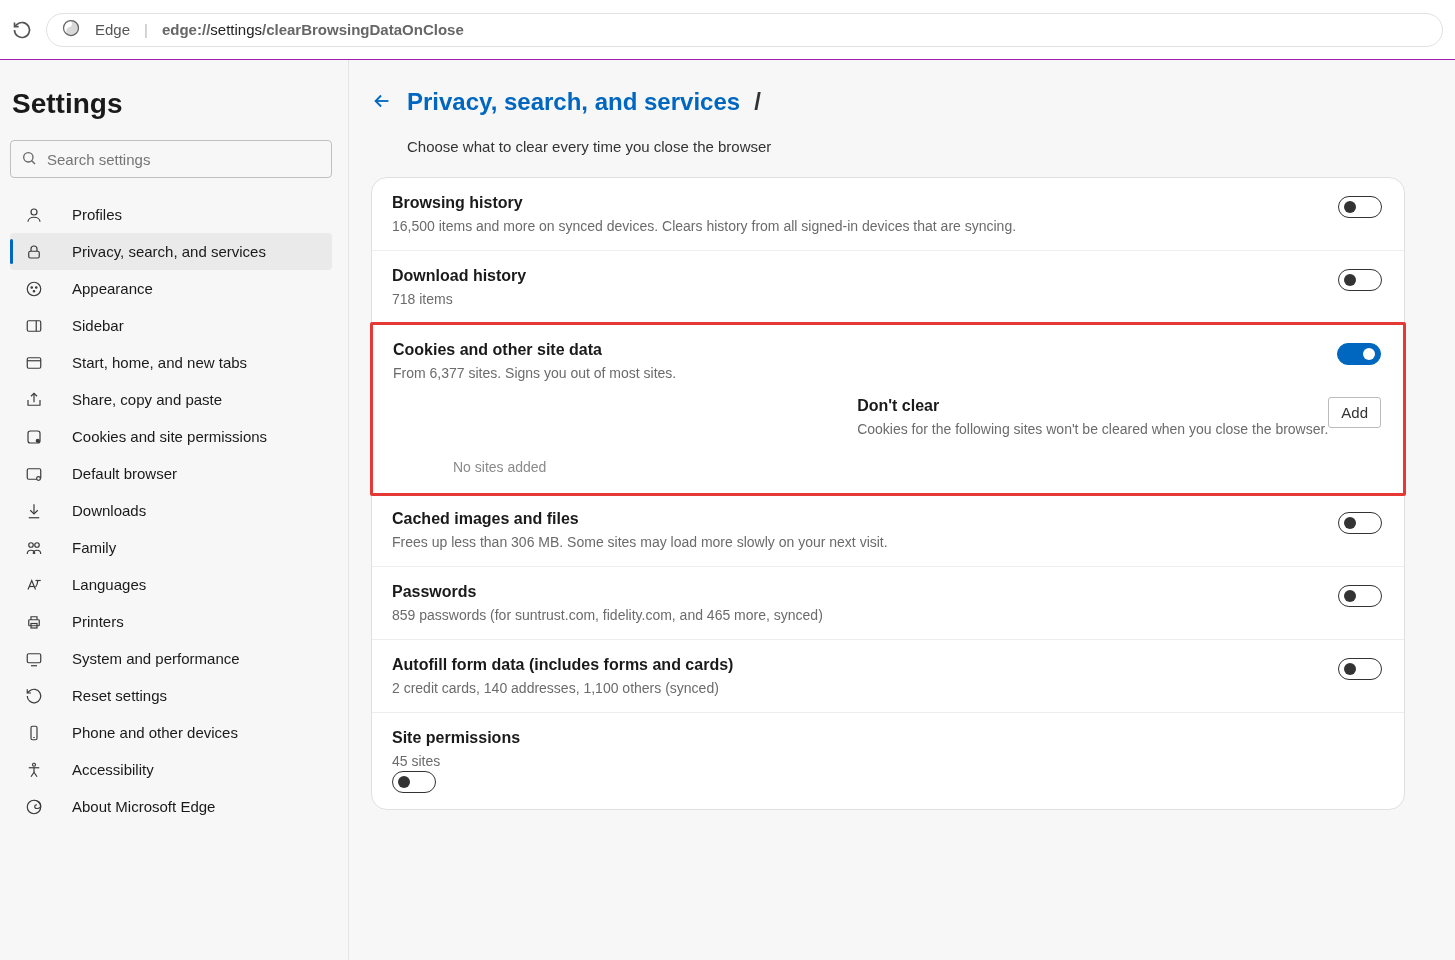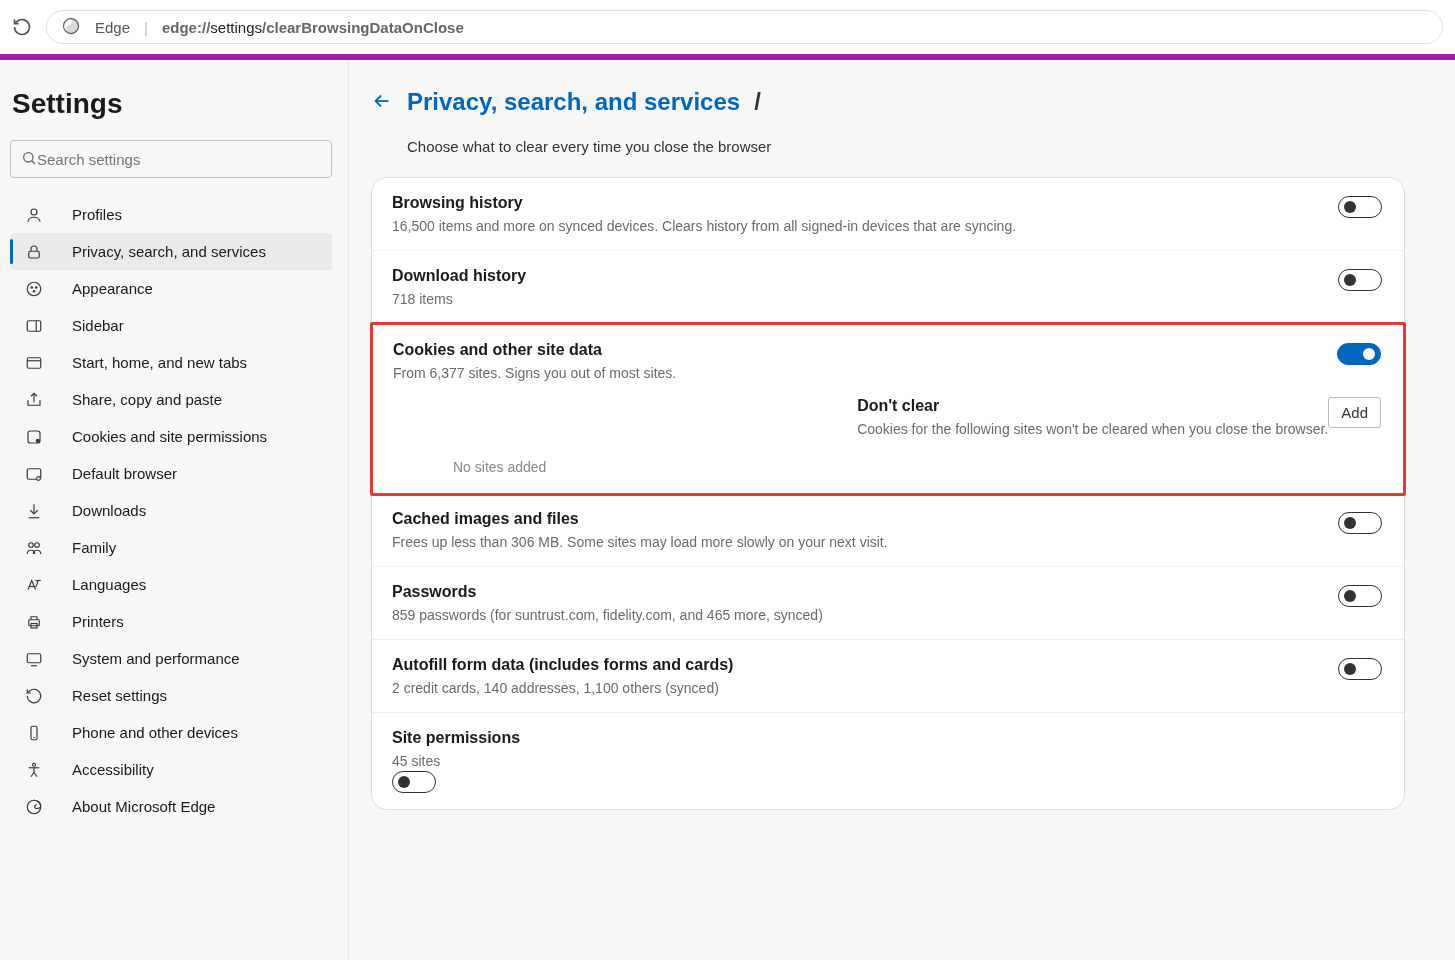--- a/index.html
+++ b/index.html
@@ -10,21 +10,21 @@
     background: #f7f7f7;
     width: 1455px;
     height: 960px;
     overflow: hidden;
   }
 
   
   .topbar {
     height: 60px;
     background: #fff;
-    border-bottom: 6px solid #a21caf;
+    border-bottom: 1px solid #a21caf;
     display: flex;
     align-items: center;
     padding: 0 12px;
     gap: 14px;
   }
   .reload-icon svg { display:block; }
   .addr {
     flex: 1;
     height: 34px;
     background: #fff;
@@ -69,20 +69,21 @@
     background:#f7f7f7;
     margin-bottom: 18px;
   }
   .search-wrap input {
     border:none;
     outline:none;
     background:transparent;
     font-size:15px;
     color:#555;
     flex:1;
+    margin-left:10px;
   }
   .nav { list-style:none; }
   .nav li {
     display:flex;
     align-items:center;
     height: 37px;
     padding: 0 12px 0 14px;
     border-radius:4px;
     font-size:15px;
     color:#1a1a1a;

